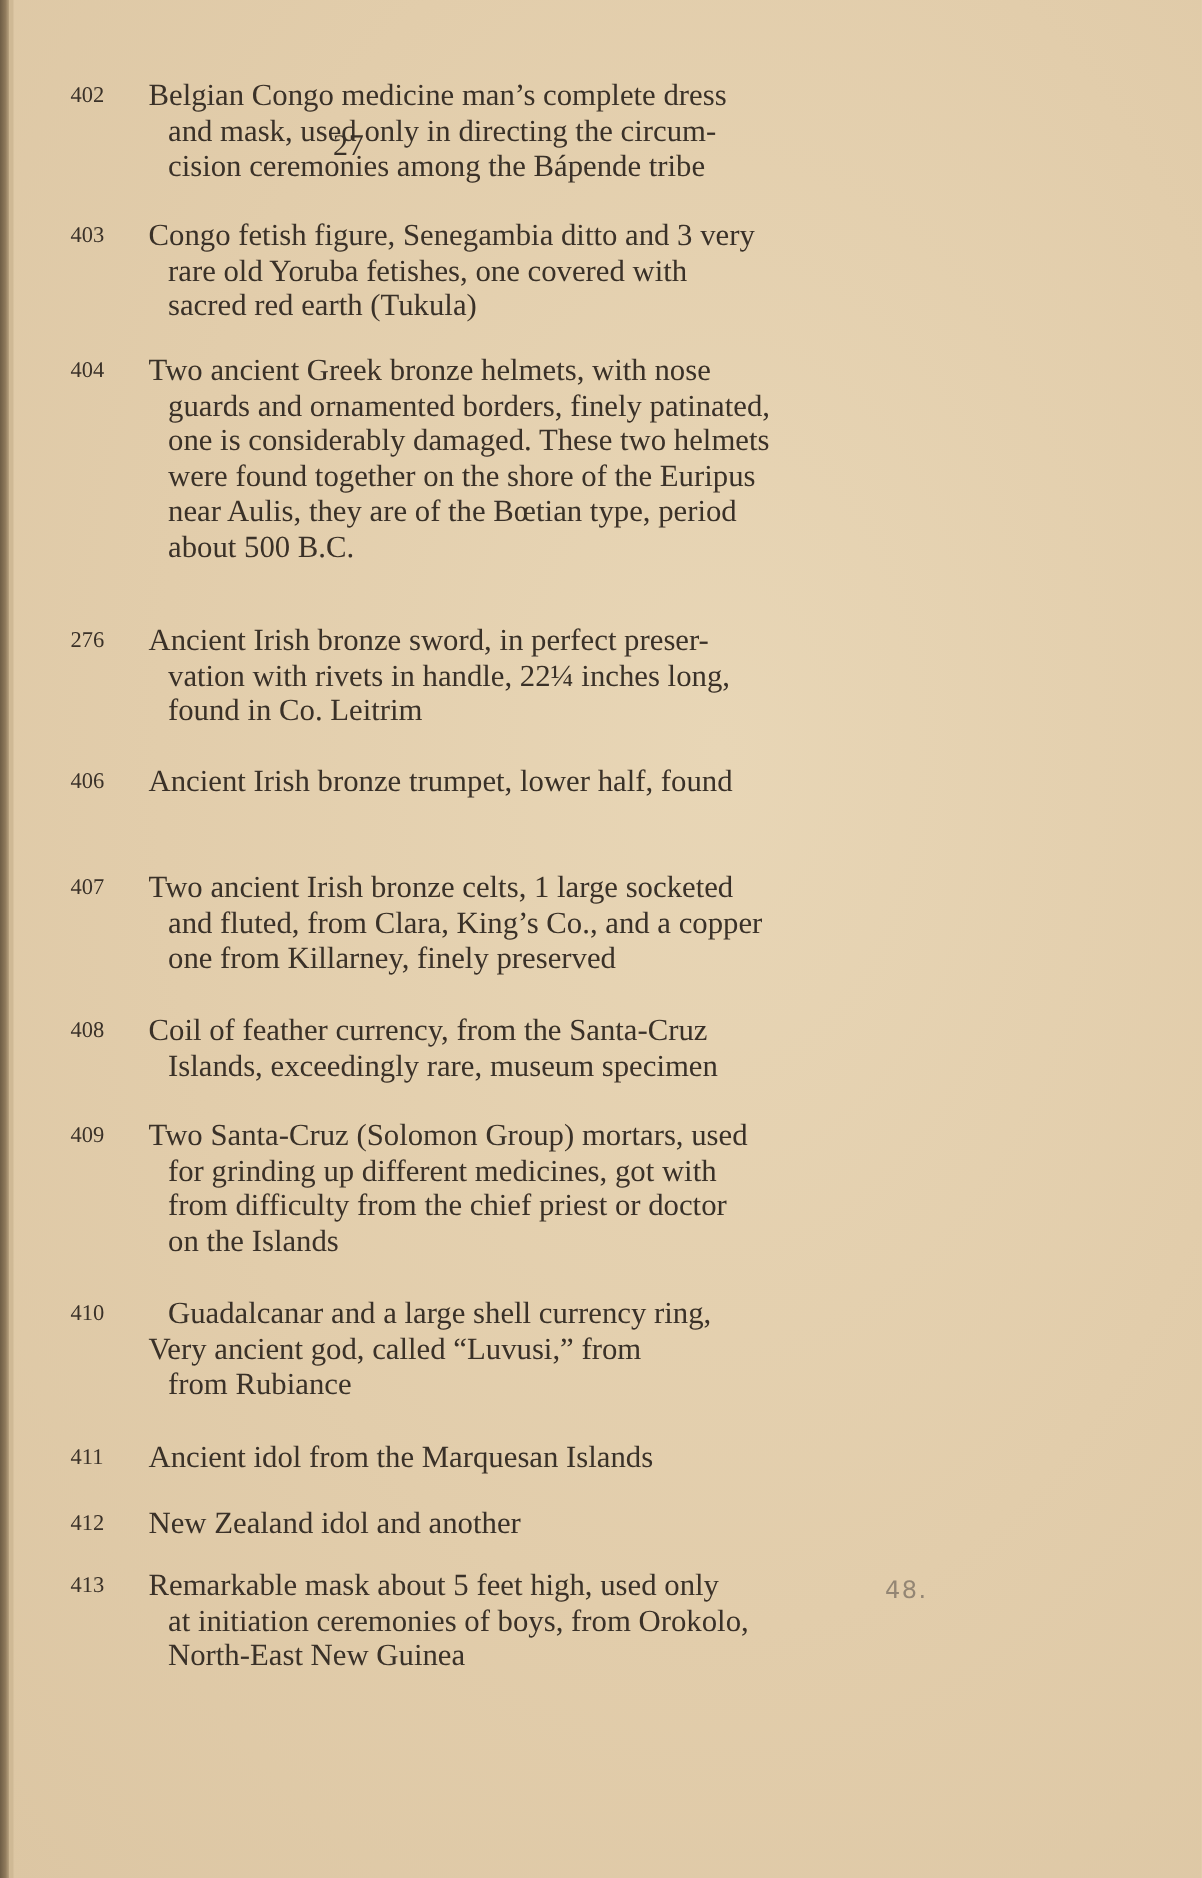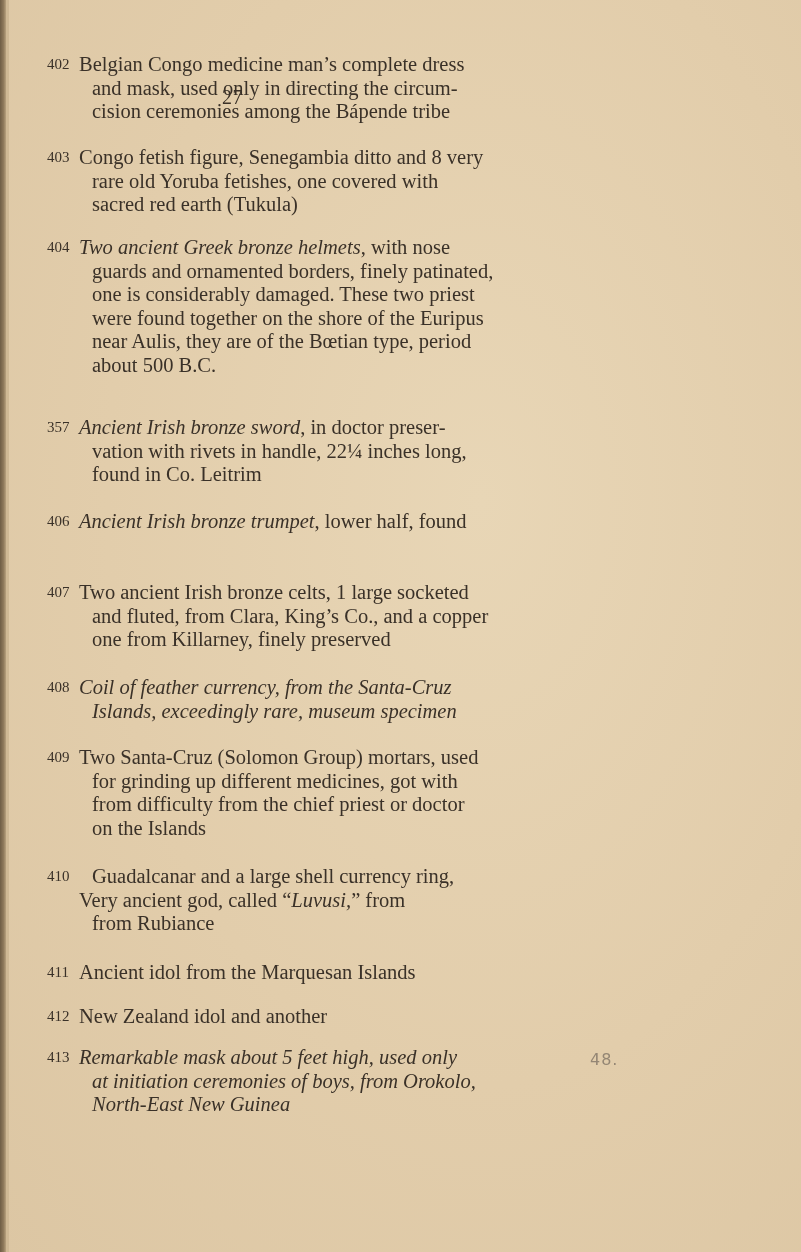--- a/index.html
+++ b/index.html
@@ -47,34 +47,34 @@
       width: 680px;
     }
     .lot-number {
       position: absolute;
       left: 0;
       top: 0;
       width: 40px;
       font-size: 15px;
       line-height: 29px;
     }
-    .it { font-style: italic; }
+    .it { }
     .handnote {
       position: absolute;
       left: 590px;
       top: 1050px;
       font-family: "DejaVu Sans", sans-serif;
       font-size: 16px;
       color: #7a6f62;
       opacity: 0.75;
       letter-spacing: 1px;
     }
     .lot-desc-wrap {
       position: absolute;
-      left: 32px;
+      left: 52px;
       top: 3px;
       width: 580px;
       font-size: 20.5px;
       line-height: 23.5px;
     }
     .lot-desc-wrap .ln {
       display: block;
       white-space: nowrap;
     }
     .lot-desc-wrap .ln.cont {
@@ -95,42 +95,42 @@
     <div class="lot-desc-wrap">
       <span class="ln">Belgian Congo medicine man’s complete dress</span>
       <span class="ln cont">and mask, used only in directing the circum-</span>
       <span class="ln cont">cision ceremonies among the Bápende tribe</span>
     </div>
   </div>
 
   <div class="lot" style="top:143px;">
     <span class="lot-number">403</span>
     <div class="lot-desc-wrap">
-      <span class="ln">Congo fetish figure, Senegambia ditto and 8 very</span>
+      <span class="ln">Congo fetish figure, Senegambia ditto and 3 very</span>
       <span class="ln cont">rare old Yoruba fetishes, one covered with</span>
       <span class="ln cont">sacred red earth (Tukula)</span>
     </div>
   </div>
 
   <div class="lot" style="top:233px;">
     <span class="lot-number">404</span>
     <div class="lot-desc-wrap">
       <span class="ln"><span class="it">Two ancient Greek bronze helmets</span><span>, with nose</span></span>
       <span class="ln cont">guards and ornamented borders, finely patinated,</span>
-      <span class="ln cont">one is considerably damaged. These two priest</span>
+      <span class="ln cont">one is considerably damaged. These two helmets</span>
       <span class="ln cont">were found together on the shore of the Euripus</span>
       <span class="ln cont">near Aulis, they are of the Bœtian type, period</span>
       <span class="ln cont">about 500 B.C.</span>
     </div>
   </div>
 
   <div class="lot" style="top:413px;">
-    <span class="lot-number">357</span>
-    <div class="lot-desc-wrap">
-      <span class="ln"><span class="it">Ancient Irish bronze sword</span><span>, in doctor preser-</span></span>
+    <span class="lot-number">276</span>
+    <div class="lot-desc-wrap">
+      <span class="ln"><span class="it">Ancient Irish bronze sword</span><span>, in perfect preser-</span></span>
       <span class="ln cont">vation with rivets in handle, 22¼ inches long,</span>
       <span class="ln cont">found in Co. Leitrim</span>
     </div>
   </div>
 
   <div class="lot" style="top:507px;">
     <span class="lot-number">406</span>
     <div class="lot-desc-wrap">
       <span class="ln"><span class="it">Ancient Irish bronze trumpet</span><span>, lower half, found</span></span>
     </div>

